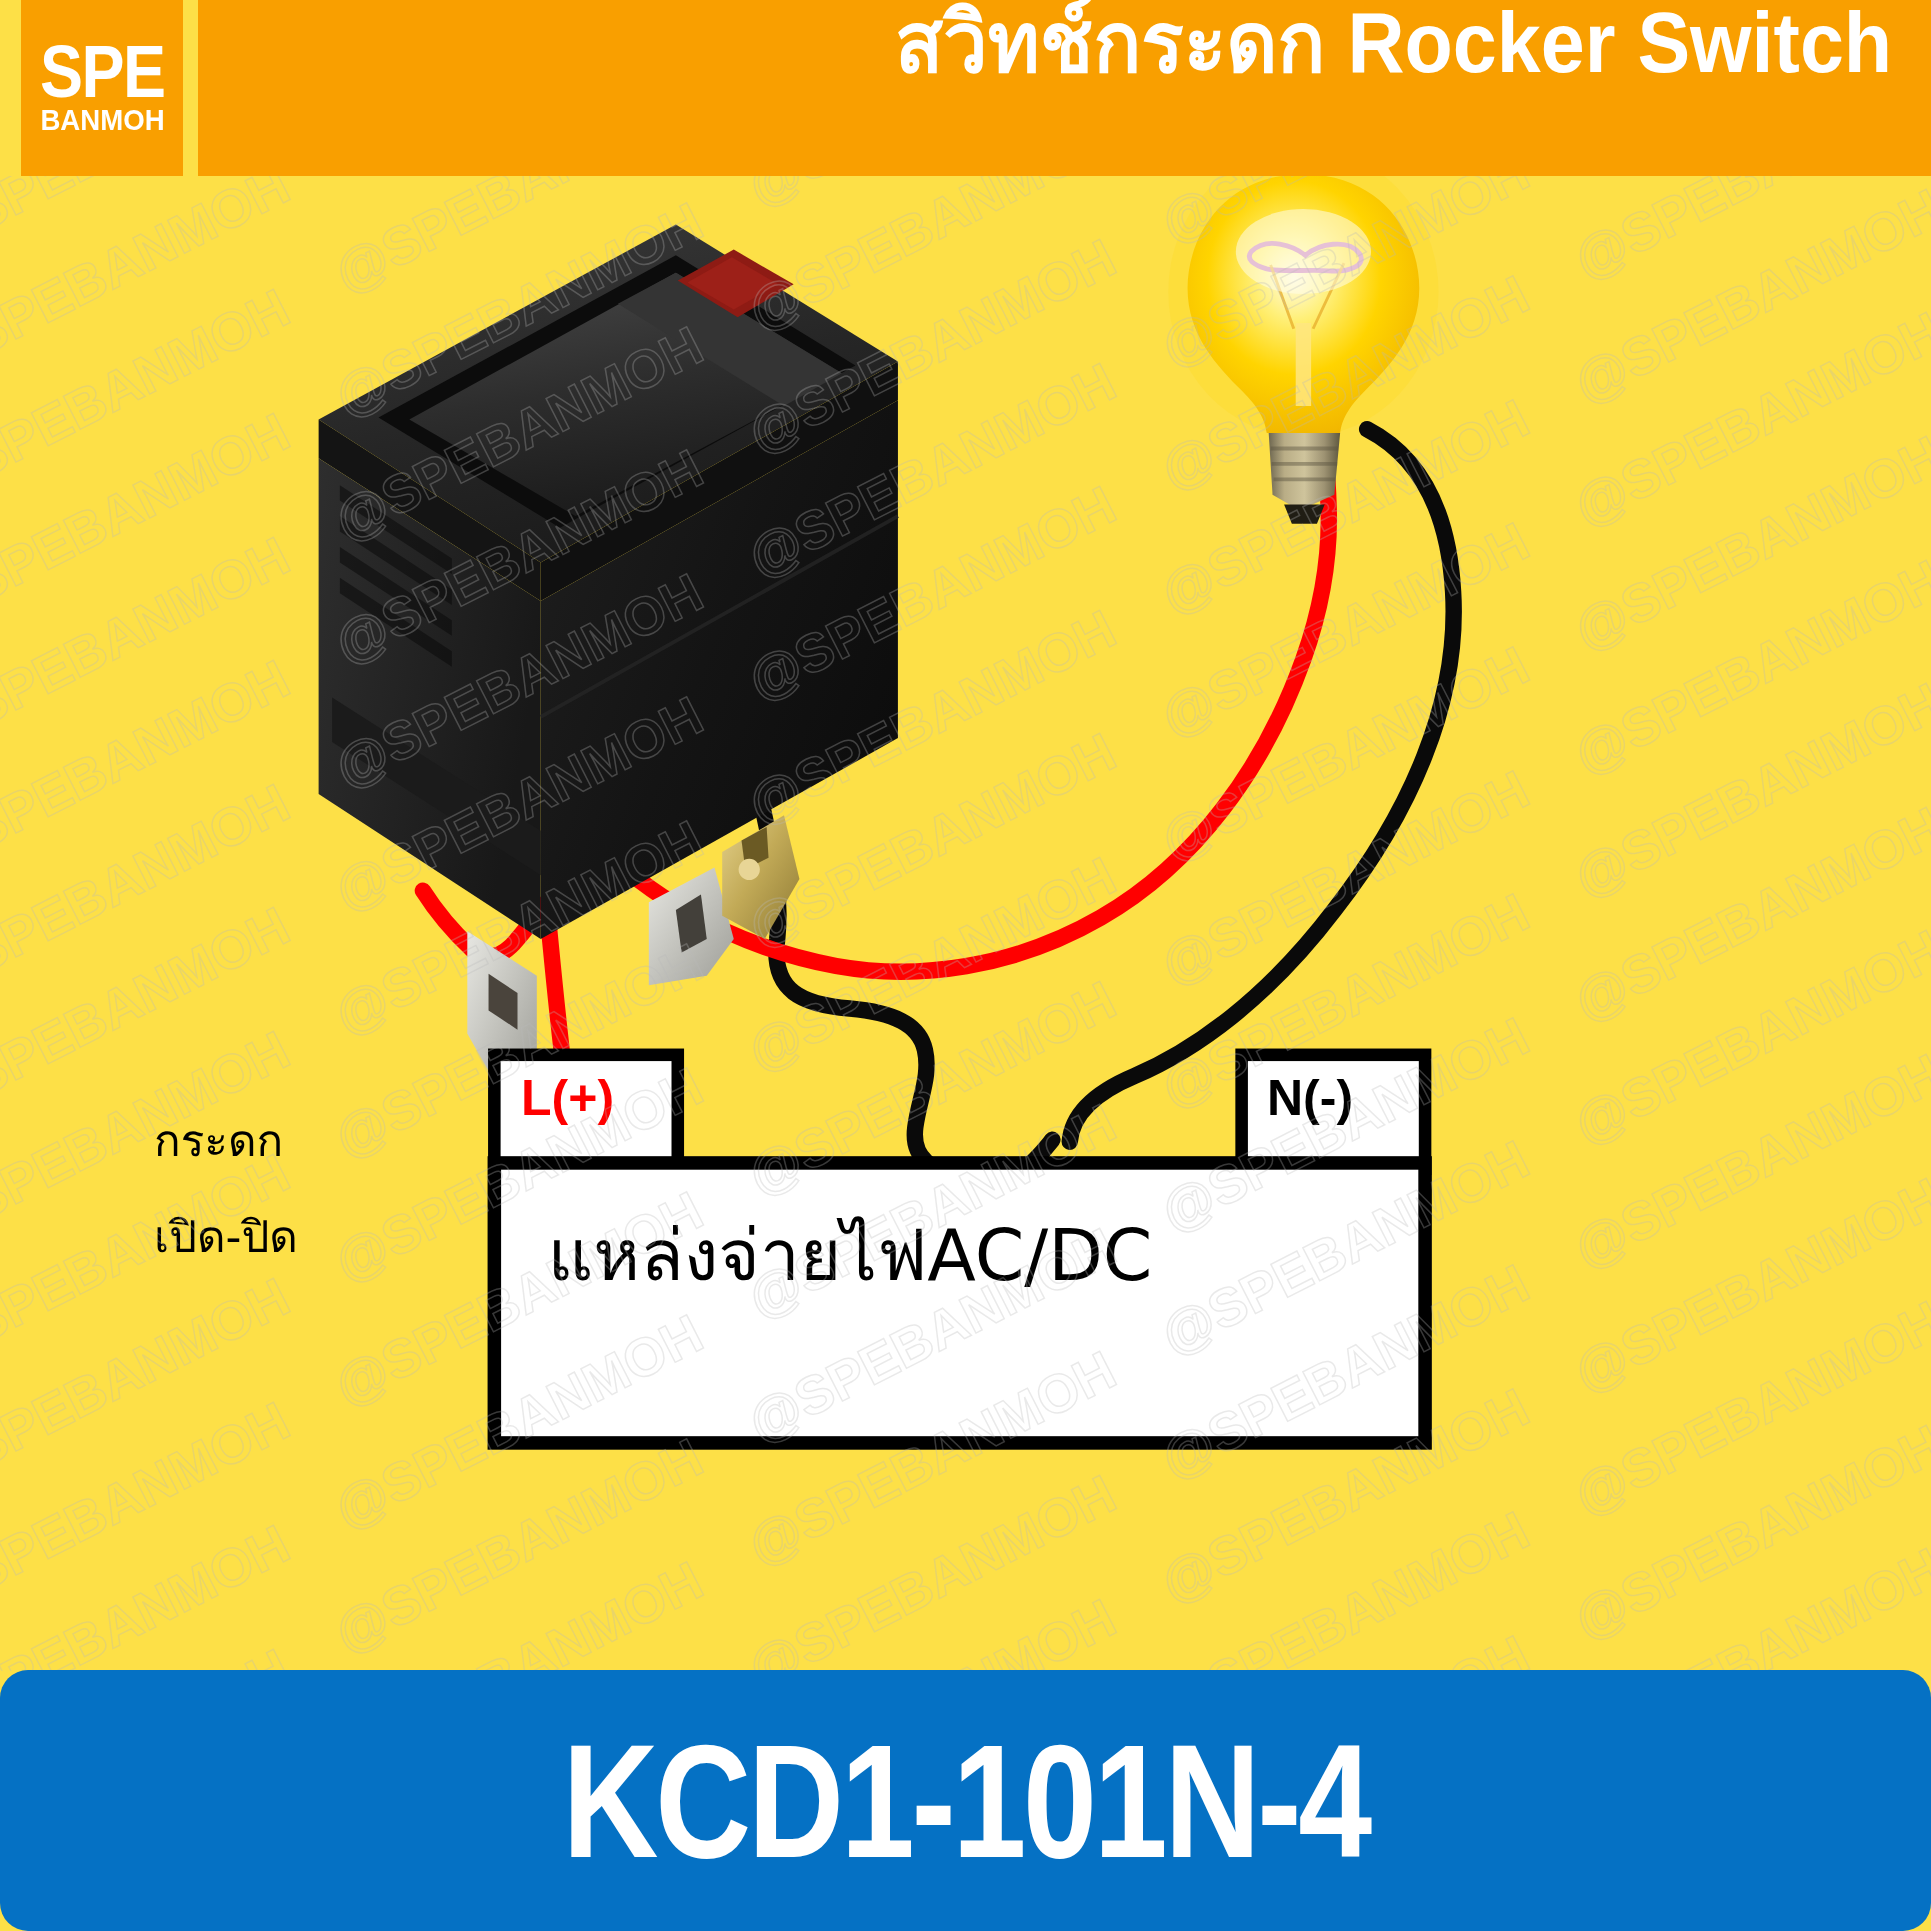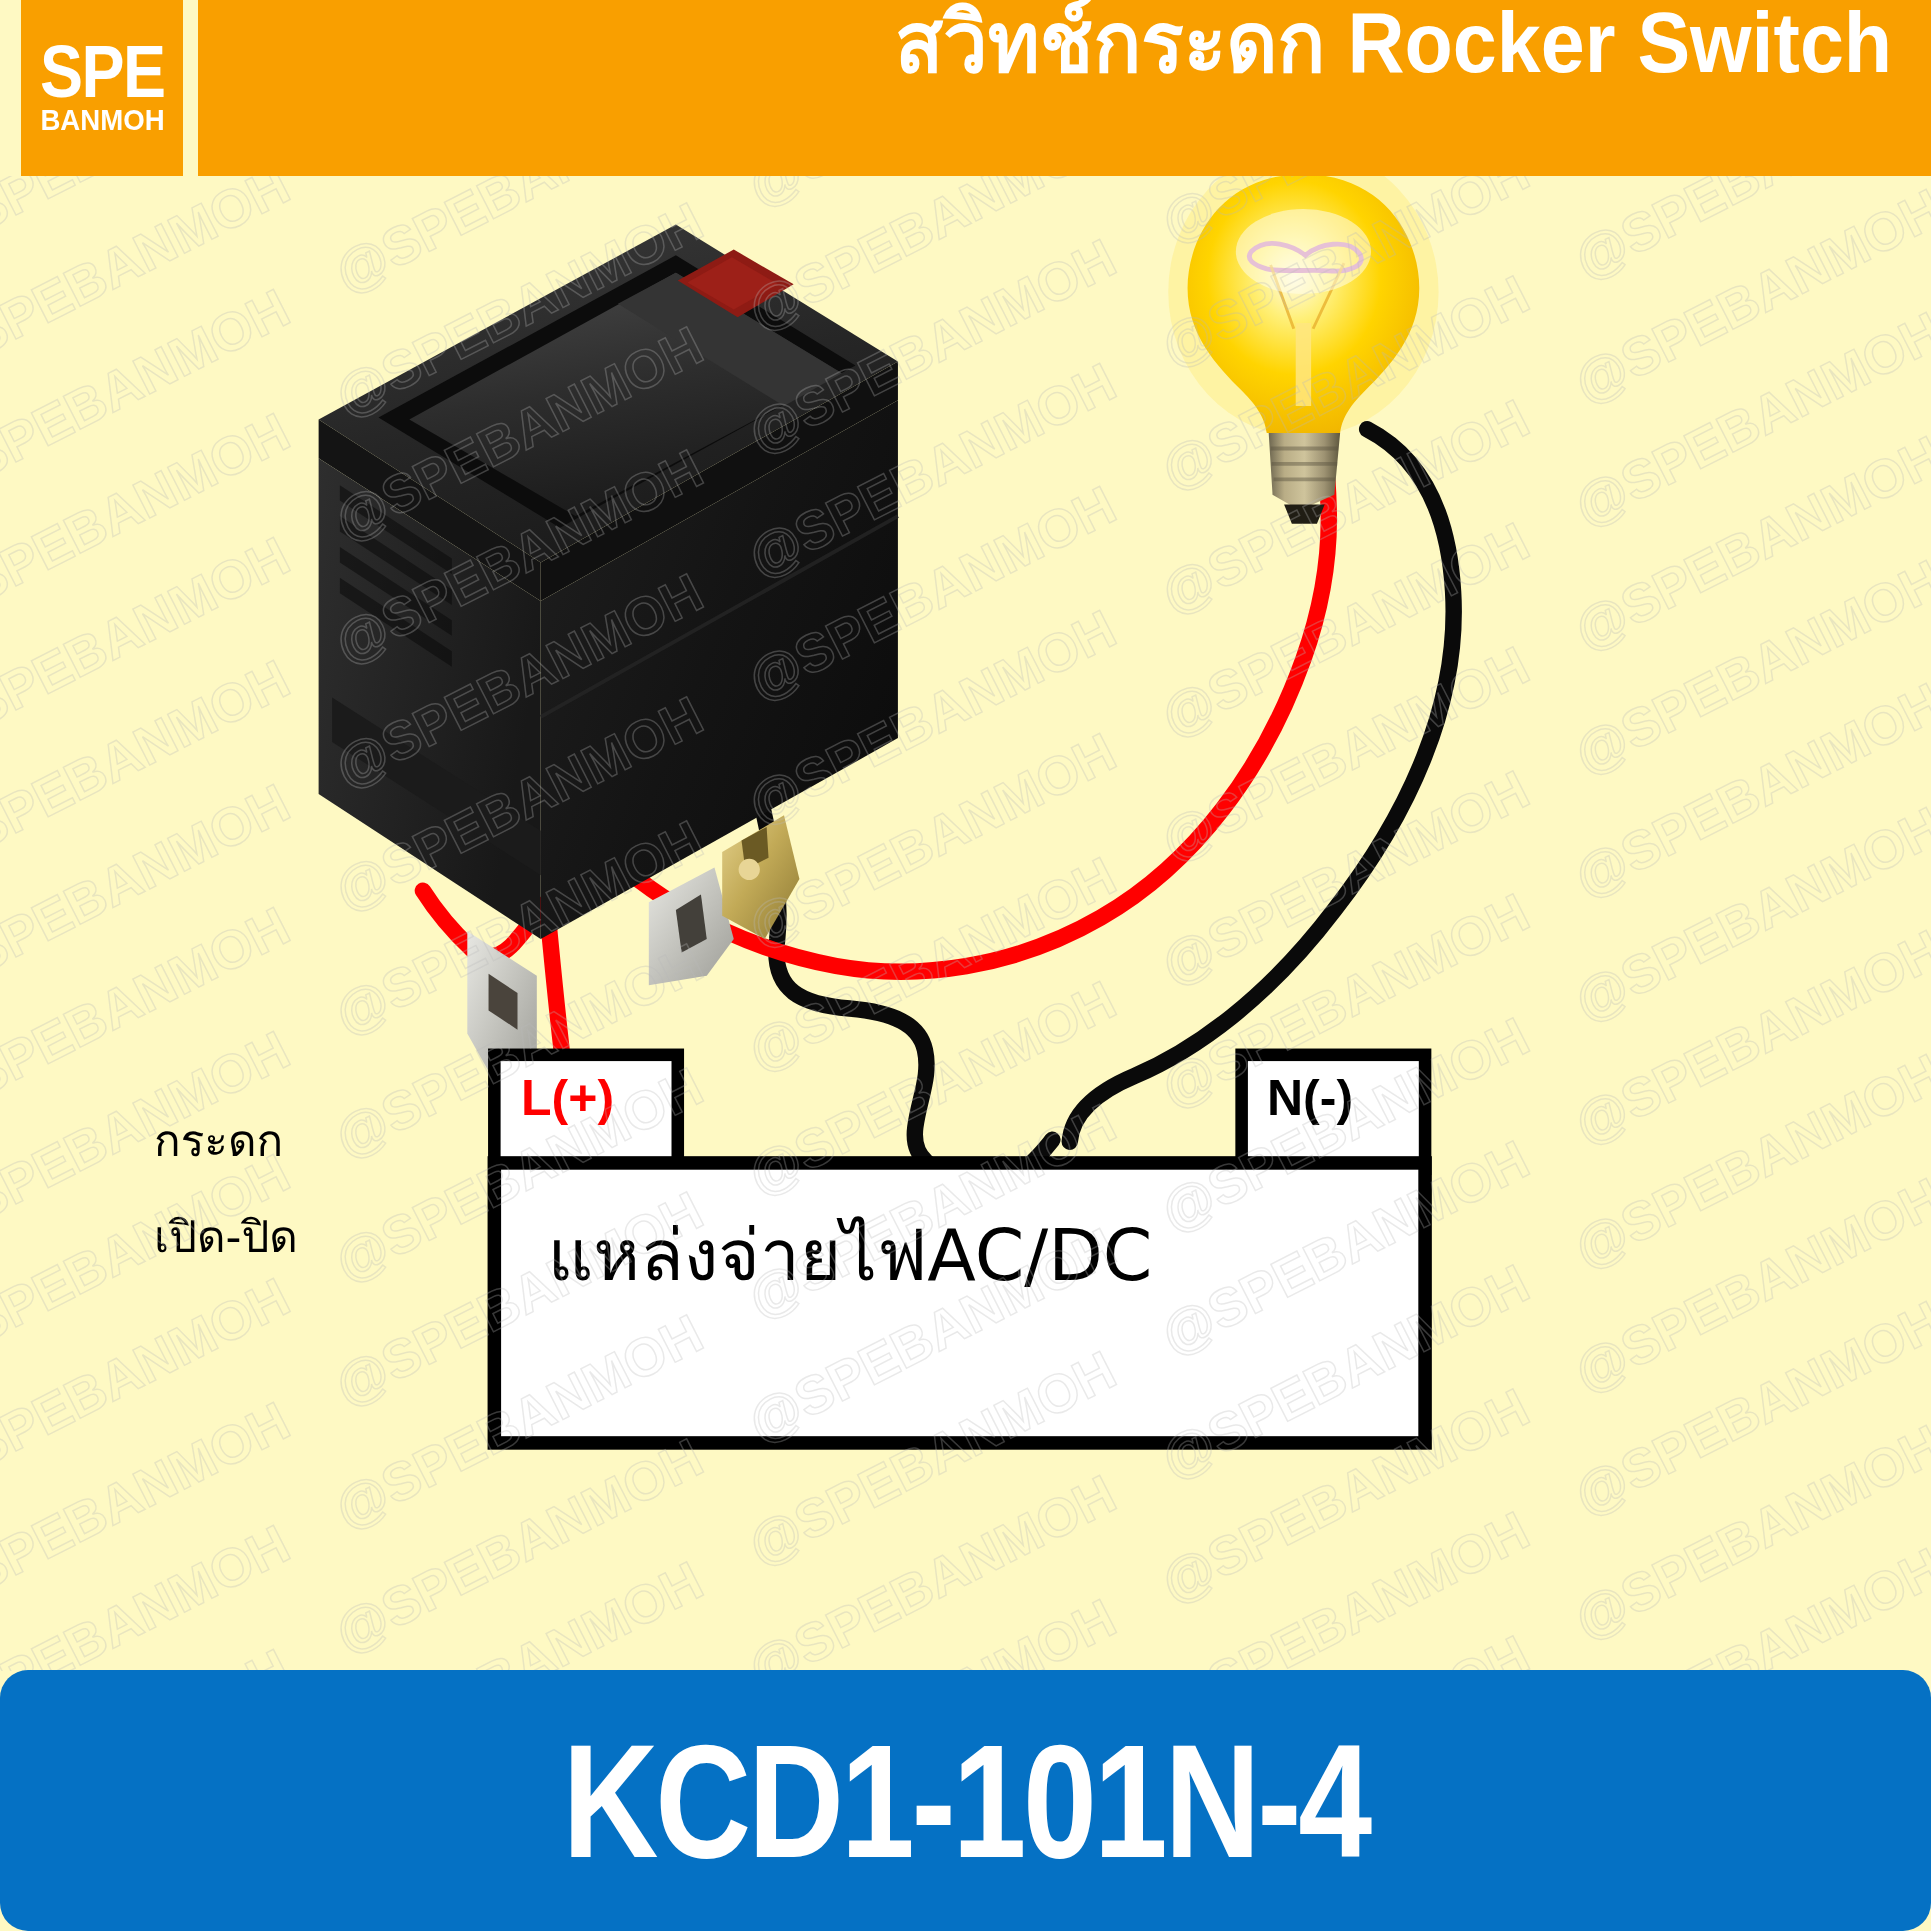--- a/index.html
+++ b/index.html
@@ -1,19 +1,19 @@
 <!DOCTYPE html>
 <html><head>
 <meta charset="utf-8">
 <title>Rocker Switch Wiring Diagram</title>
 <style>
   html,body{margin:0;padding:0;background:#fff;}
   body{width:1931px;height:1931px;overflow:hidden;
        font-family:"Liberation Sans","DejaVu Sans",sans-serif;}
-  #page{position:relative;width:1931px;height:1931px;background:#fef9c3;}
+  #page{position:relative;width:1931px;height:1931px;background:#fde047;}
 
   
   #header{position:absolute;left:0;top:0;width:1931px;height:176px;}
   #logo-block{position:absolute;left:21px;top:0;width:162px;height:176px;
               background:#F99F00;display:flex;flex-direction:column;
               align-items:center;justify-content:center;}
   #logo-spe{color:#fff;font-weight:bold;font-size:75px;line-height:0.82;
             letter-spacing:-1.9px;font-family:"Liberation Sans",sans-serif;
             transform:scaleX(0.86);}
   #logo-banmoh{color:#fff;font-weight:bold;font-size:30px;line-height:1;

